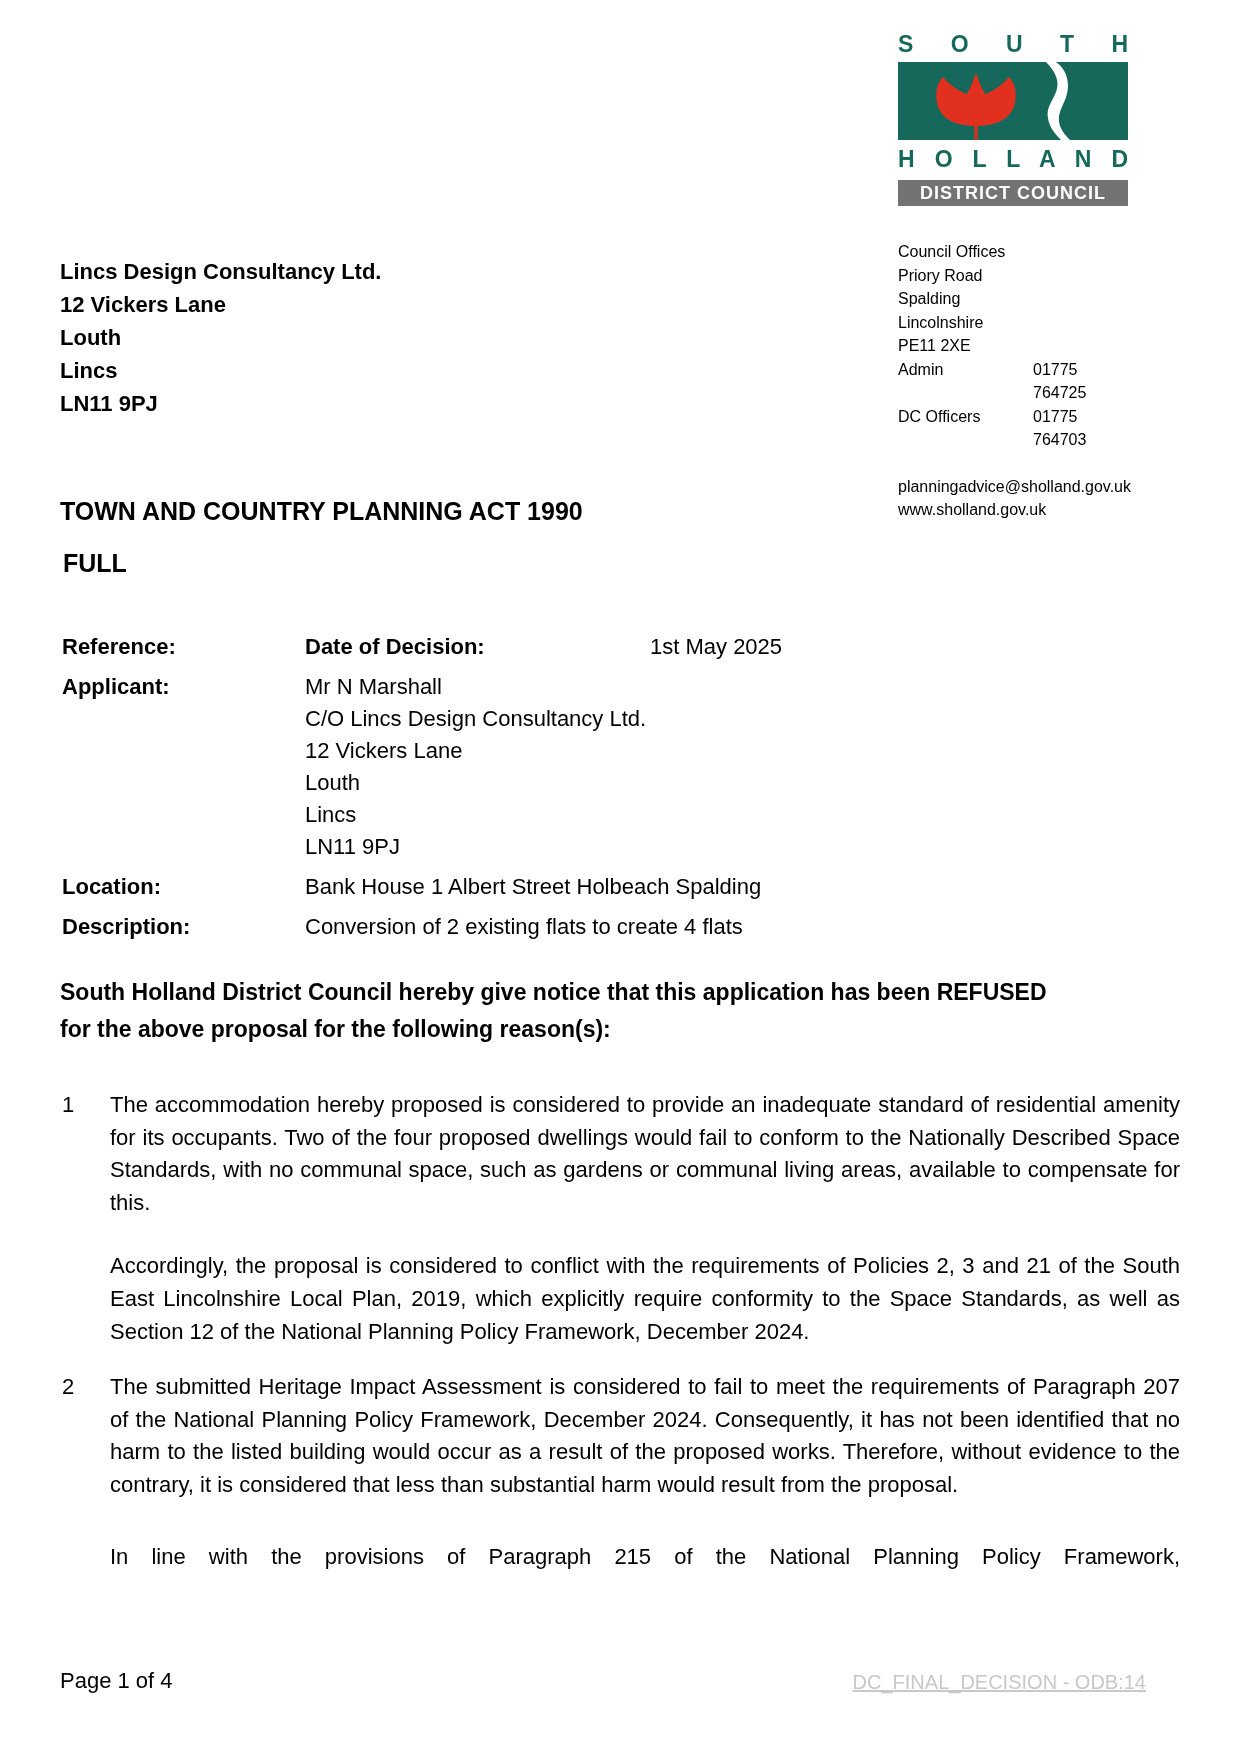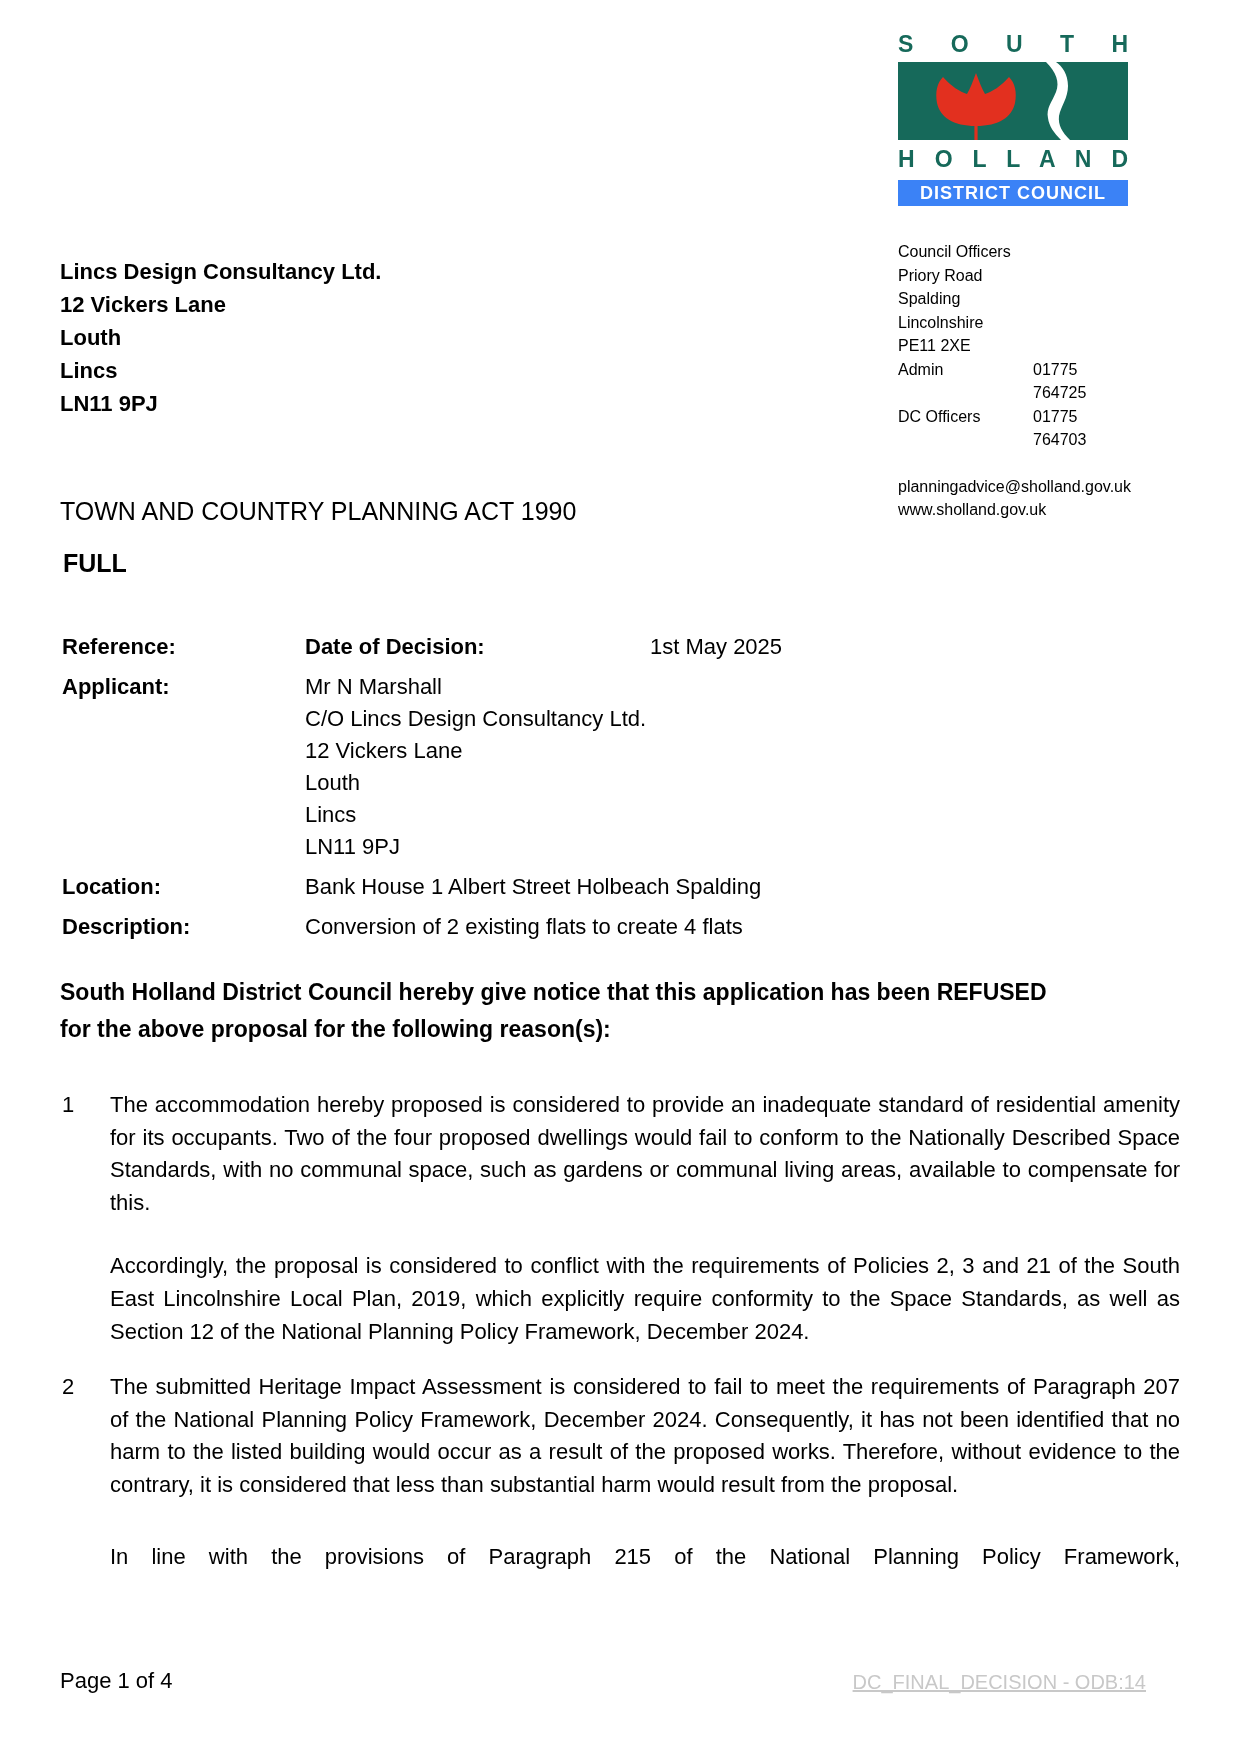--- a/index.html
+++ b/index.html
@@ -17,32 +17,32 @@
     display:block;width:230px;
     font-weight:bold;font-size:23px;line-height:24px;
     color:#16695A;
     text-align:justify;text-align-last:justify;
     white-space:normal;
   }
   .logo-emblem{margin-top:6px;width:230px;height:78px;display:block;}
   .logo-holland{margin-top:7px;}
   .logo-banner{
     margin-top:9px;height:26px;line-height:26px;
-    background:#3b82f6;color:#fff;
+    background:#737373;color:#fff;
     font-weight:bold;font-size:18px;letter-spacing:1px;
     text-align:center;
   }
   
   .recipient{position:absolute;left:60px;top:255px;font-size:22px;line-height:33px;font-weight:bold;}
   .council{position:absolute;left:898px;top:240px;width:232px;font-size:16px;line-height:23.5px;}
   .phone-row{display:flex;}
   .phone-row .p-label{flex:0 0 135px;}
   .council-web{margin-top:23px;}
   
-  .title{position:absolute;left:60px;top:497px;margin:0;font-size:25px;font-weight:normal;}
+  .title{position:absolute;left:60px;top:497px;margin:0;font-size:25px;font-weight:bold;}
   .subtitle{position:absolute;left:63px;top:549px;margin:0;font-size:25px;font-weight:bold;}
   
   .details{position:absolute;left:62px;top:631px;right:60px;font-size:22px;line-height:32px;}
   .detail-row{display:grid;grid-template-columns:231px 1fr;margin-bottom:8px;gap:12px;}
   .detail-row.ref-row{grid-template-columns:231px 333px 206px 1fr;}
   .lbl{font-weight:bold;}
   
   .notice{
     position:absolute;left:60px;top:974px;width:1015px;margin:0;
     font-size:23px;line-height:37px;font-weight:bold;
@@ -78,21 +78,21 @@
       <rect x="0" y="0" width="230" height="78" fill="#16695A"></rect>
       <path fill="#E2301F" d="M 78 64 C 55 64 42 55 39 41 C 37 30 39 21 45 15 C 53 24 62 30 69 32 C 72 27 75 19 78 11 C 81 19 84 27 87 32 C 94 30 103 24 111 15 C 117 21 119 30 117 41 C 114 55 101 64 78 64 Z"></path>
       <rect x="76.4" y="62" width="3.2" height="16" fill="#E2301F"></rect>
       <path fill="#ffffff" d="M 148 0 C 158 10 162 20 158 30 C 154 40 148 46 150 56 C 151 64 156 71 163 78 L 172 78 C 164 70 160 63 161 54 C 163 44 170 36 170 24 C 170 12 164 4 158 0 Z"></path>
     </svg>
     <span class="logo-word logo-holland">H O L L A N D</span>
     <div class="logo-banner">DISTRICT COUNCIL</div>
   </div>
 
   <div class="council">
-    <div>Council Officers</div>
+    <div>Council Offices</div>
     <div>Priory Road</div>
     <div>Spalding</div>
     <div>Lincolnshire</div>
     <div>PE11 2XE</div>
     <div class="phone-row">
       <span class="p-label">Admin</span>
       <span class="p-num">01775 764725</span>
     </div>
     <div class="phone-row">
       <span class="p-label">DC Officers</span>

